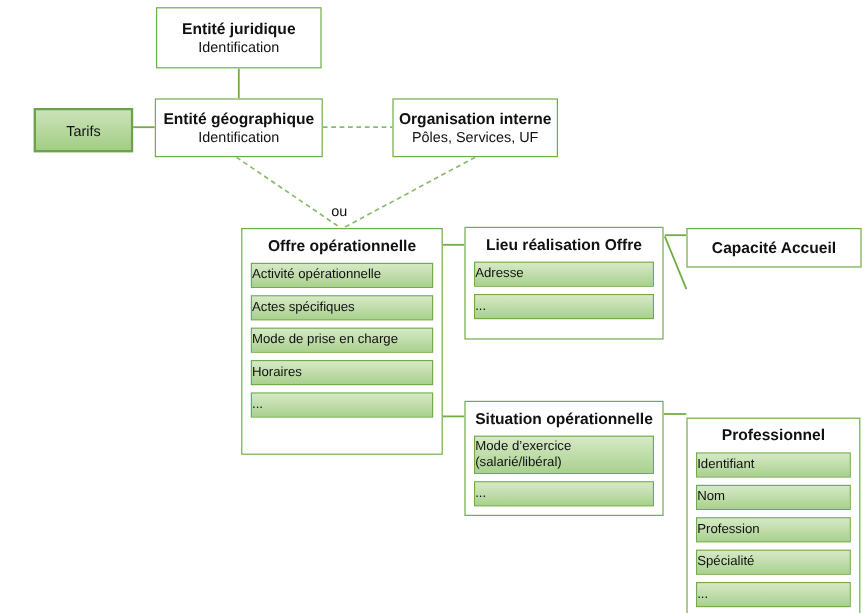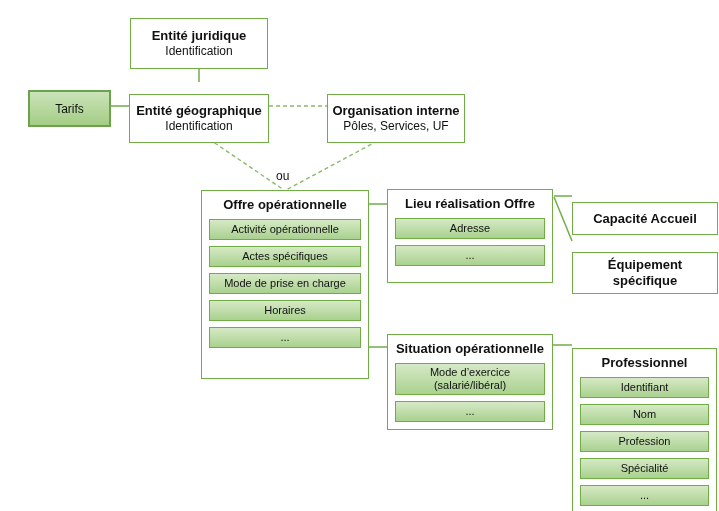--- a/index.html
+++ b/index.html
@@ -6,34 +6,33 @@
   body{font-family:"Liberation Sans",sans-serif;color:#111;}
   .stage{position:relative;width:719px;height:511px;background:#ffffff;overflow:hidden;}
   .connectors{position:absolute;left:0;top:0;width:719px;height:511px;}
 
   
   .ebox{
     position:absolute;box-sizing:border-box;background:#ffffff;
     border:1.5px solid #70ad47;
     display:flex;flex-direction:column;justify-content:center;align-items:center;
     text-align:center;
-    margin-top:12px;
   }
   .etitle{font-weight:bold;font-size:13px;line-height:16px;}
   .esub{font-size:12px;line-height:15px;}
 
   
   .gbox{
     position:absolute;box-sizing:border-box;background:#ffffff;
     border:1.5px solid #70ad47;
   }
   .gtitle{font-weight:bold;font-size:13px;line-height:18px;text-align:center;padding:5px 2px 5px;}
   .attr{
     box-sizing:border-box;margin:0 7px 6px;height:21px;line-height:19px;
-    text-align:center;font-size:11px;
+    font-size:11px;
     background:linear-gradient(180deg,#d6e9c6 0%,#a9d18e 100%);
     border:1px solid #70ad47;
     overflow:hidden;white-space:nowrap;
   }
   .attr.multi{height:auto;white-space:normal;line-height:13px;padding:2px 0;}
 
   
   .fbox{
     position:absolute;box-sizing:border-box;
     background:linear-gradient(180deg,#cbe3b8 0%,#a3cd85 100%);
@@ -108,23 +107,20 @@
   <div class="gbox" id="box-lieu">
     <div class="gtitle">Lieu réalisation Offre</div>
     <div class="attr">Adresse</div>
     <div class="attr">...</div>
   </div>
 
   <div class="ebox" id="box-capacite">
     <div class="etitle">Capacité Accueil</div>
   </div>
 
-  <div class="ebox" id="box-equipement">
-    <div class="etitle" style="padding:0 16px;">Équipement spécifique</div>
-  </div>
 
   <div class="gbox" id="box-situation">
     <div class="gtitle">Situation opérationnelle</div>
     <div class="attr multi">Mode d’exercice (salarié/libéral)</div>
     <div class="attr">...</div>
   </div>
 
   <div class="gbox" id="box-professionnel">
     <div class="gtitle">Professionnel</div>
     <div class="attr">Identifiant</div>

